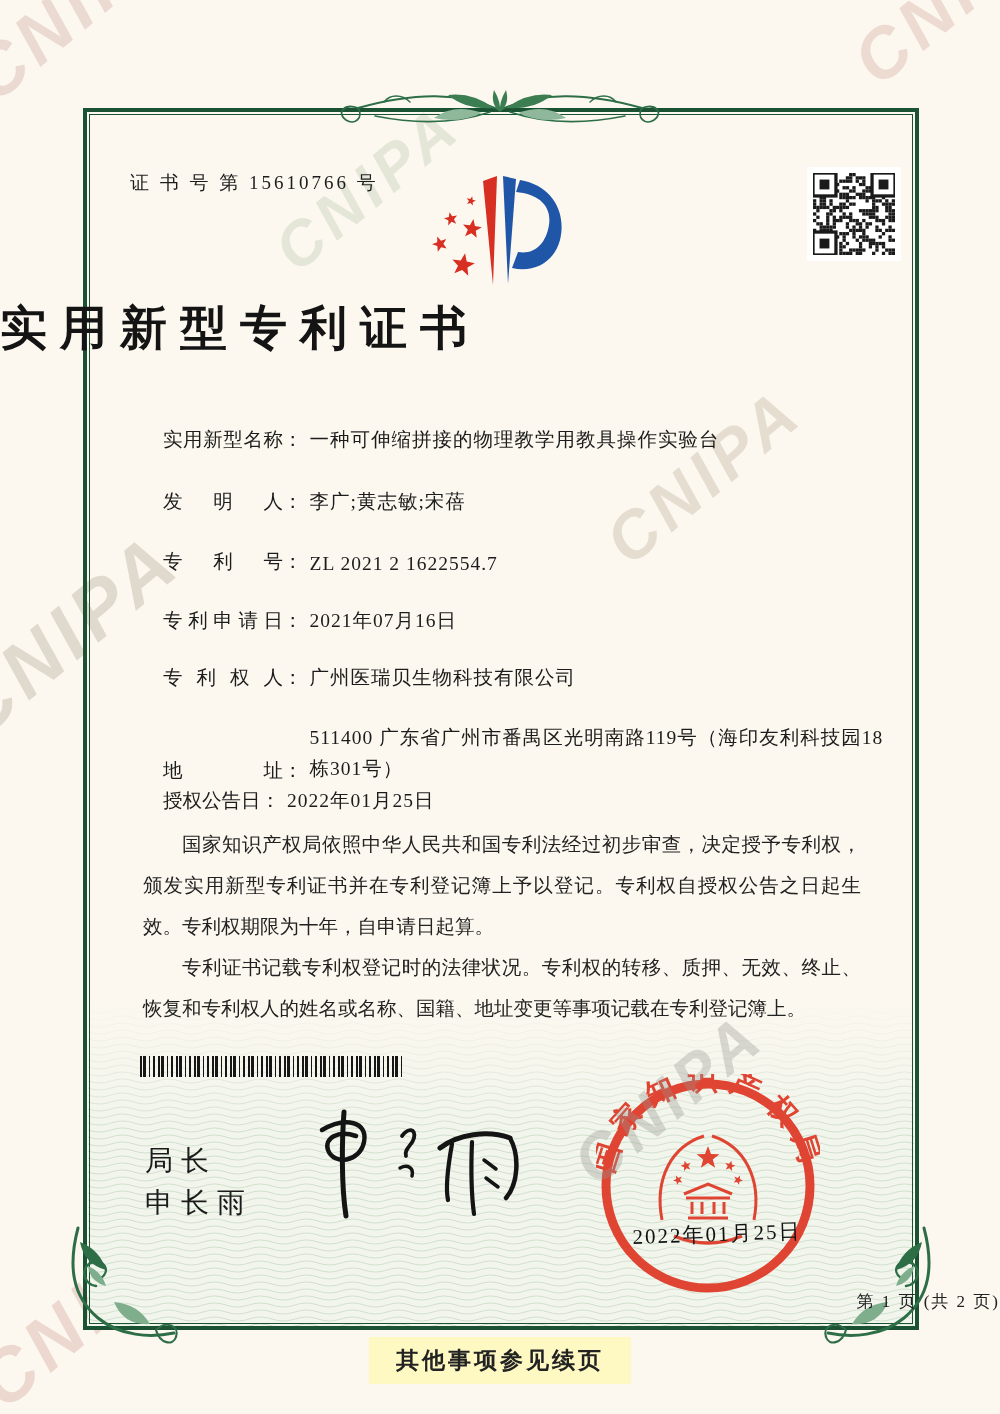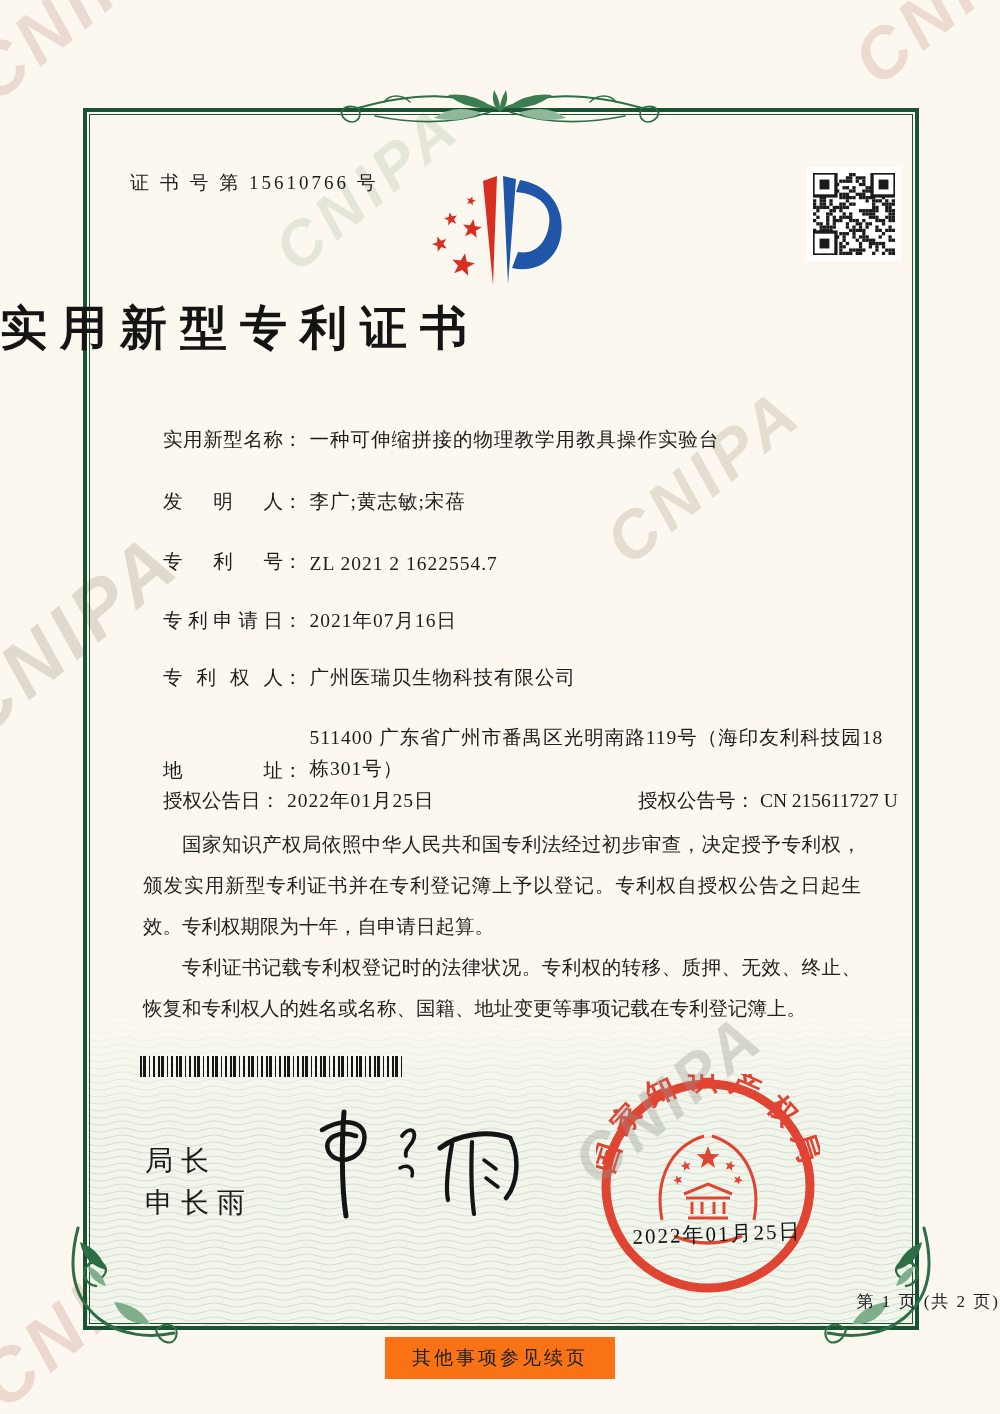--- a/index.html
+++ b/index.html
@@ -59,22 +59,22 @@
   .signer{position:absolute; left:145px; font-size:28px; letter-spacing:8px; color:#1b1b1b;}
   .signer.t1{top:1142px;}
   .signer.t2{top:1184px;}
   .signature{position:absolute; left:282px; top:1098px;}
   .seal{position:absolute; left:596px; top:1074px; width:224px; height:224px; z-index:6; opacity:.93;}
   .seal-date{position:absolute; left:622px; top:1220px; width:190px; text-align:center;
     font-size:21px; letter-spacing:2px; color:#111; transform:rotate(-2deg); z-index:7;}
   .page-num{position:absolute; left:0; top:1290px; width:100%; text-align:right;
     font-size:17px; letter-spacing:2px; color:#222; z-index:6;}
   .cont-note{position:absolute; left:50%; top:1337px; transform:translateX(-50%);
-    background:#f97316; padding:8px 27px; font-size:19px; letter-spacing:3px;
-    color:#222; z-index:6; white-space:nowrap;}
+    background:#fef9c3; padding:8px 27px; font-size:23px; letter-spacing:3px;
+    color:#222; z-index:6; white-space:nowrap;font-weight:bold;}
 </style>
 </head>
 <body>
 
 <div class="page">
 
   <div class="wm wm1">CNIPA</div>
   <div class="wm wm2">CNIPA</div>
   <div class="wm wm3">CNIPA</div>
   <div class="wm wm4">CNIPA</div>
@@ -467,24 +467,20 @@
     </div>
     <div class="frow" style="top:722px">
       <span class="flabel">地址</span>
         <span class="fcolon">：</span>
       <span class="fvalue addr">511400 广东省广州市番禺区光明南路119号（海印友利科技园18栋301号）</span>
     </div>
     <div class="frow" style="top:787px; width:740px">
       <span>授权公告日</span>
         <span>：</span>
       <span class="fvalue">2022年01月25日</span>
-      <span class="grant2">
-        <span>授权公告号</span><span>：</span>
-        <span>CN 215611727 U</span>
-      </span>
     </div>
 
     <div class="paras">
       <p>国家知识产权局依照中华人民共和国专利法经过初步审查，决定授予专利权，颁发实用新型专利证书并在专利登记簿上予以登记。专利权自授权公告之日起生效。专利权期限为十年，自申请日起算。</p>
       <p>专利证书记载专利权登记时的法律状况。专利权的转移、质押、无效、终止、恢复和专利权人的姓名或名称、国籍、地址变更等事项记载在专利登记簿上。</p>
     </div>
 
     <div class="barcode"></div>
 
     <div class="signer t1">局长</div>

